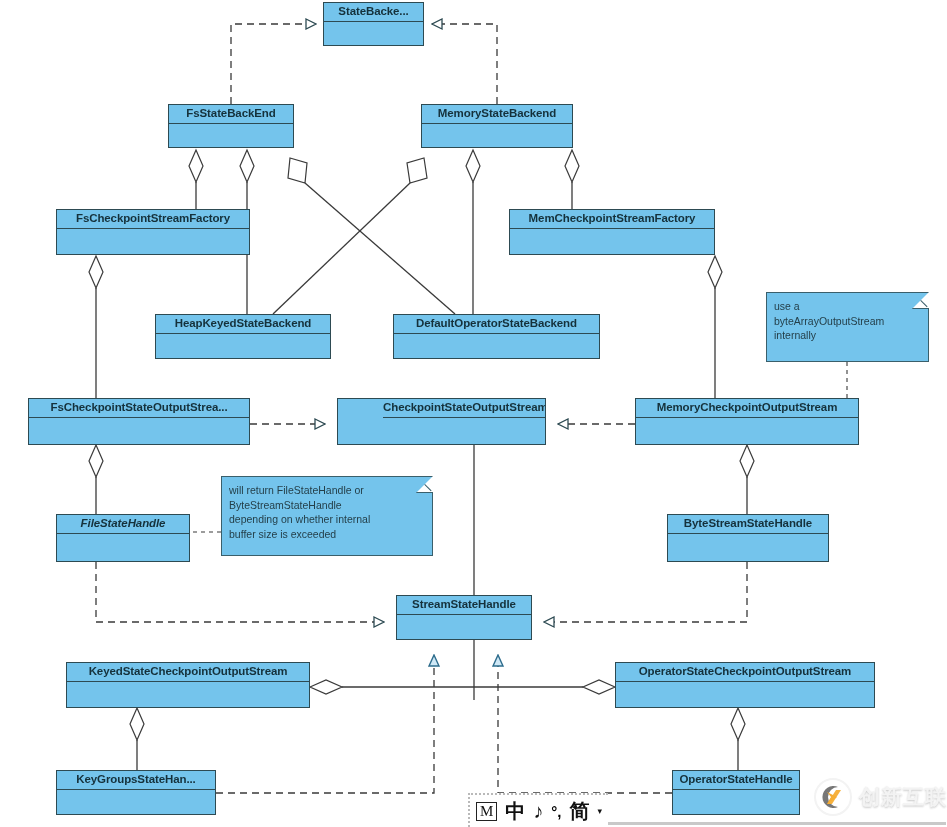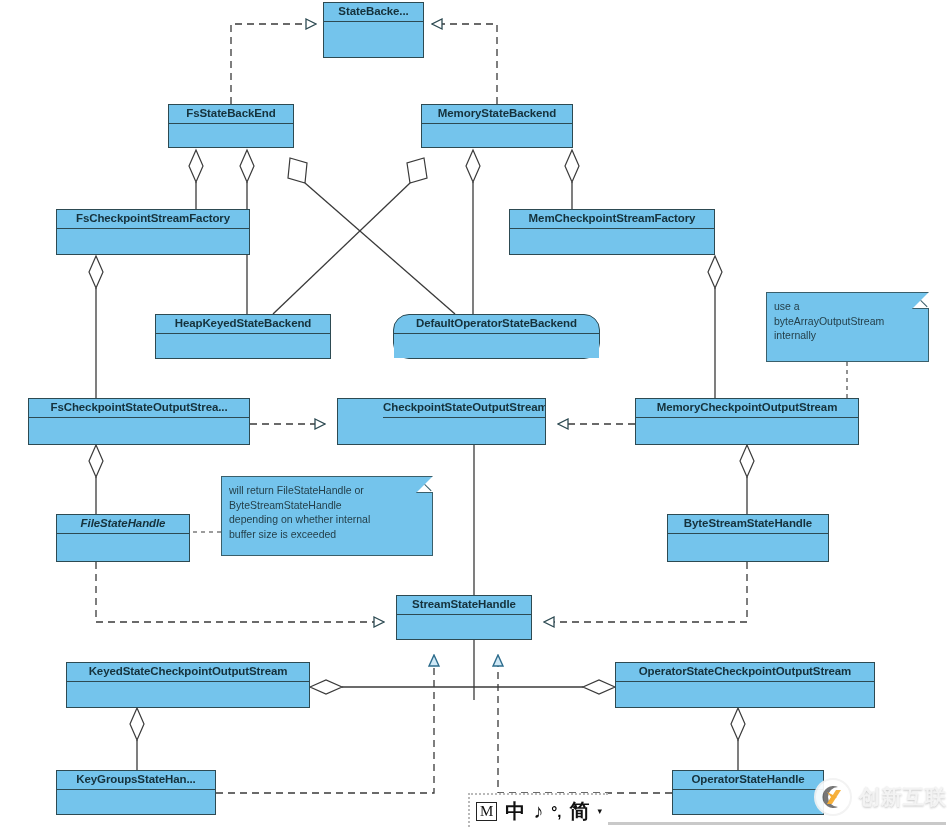--- a/index.html
+++ b/index.html
@@ -233,21 +233,21 @@
 
       <path d="M216,793 L434,793 L434,655" stroke-dasharray="7,5" marker-end="url(#hollowTriBlue)"></path>
 
       <path d="M672,793 L498,793 L498,655" stroke-dasharray="7,5" marker-end="url(#hollowTriBlue)"></path>
 
       <path d="M847,362 L847,398" stroke-dasharray="4,4" stroke-width="1.1"></path>
       <path d="M221,532 L169,532" stroke-dasharray="4,4" stroke-width="1.1"></path>
     </g>
   </svg>
 
-  <div class="uml-class" style="left:323px; top:2px; width:101px; height:56px;">
+  <div class="uml-class" style="left:323px; top:2px; width:101px; height:44px;">
     <div class="uml-title">StateBacke...</div>
     <div class="uml-body"></div>
   </div>
 
   <div class="uml-class" style="left:168px; top:104px; width:126px; height:44px;">
     <div class="uml-title">FsStateBackEnd</div>
     <div class="uml-body"></div>
   </div>
 
   <div class="uml-class" style="left:421px; top:104px; width:152px; height:44px;">
@@ -263,21 +263,21 @@
   <div class="uml-class" style="left:56px; top:209px; width:194px; height:46px;">
     <div class="uml-title">FsCheckpointStreamFactory</div>
     <div class="uml-body"></div>
   </div>
 
   <div class="uml-class" style="left:155px; top:314px; width:176px; height:45px;">
     <div class="uml-title">HeapKeyedStateBackend</div>
     <div class="uml-body"></div>
   </div>
 
-  <div class="uml-class" style="left:393px; top:314px; width:207px; height:45px;border-radius:16px;">
+  <div class="uml-class" style="left:393px; top:314px; width:207px; height:45px;">
     <div class="uml-title">DefaultOperatorStateBackend</div>
     <div class="uml-body"></div>
   </div>
 
   <div class="uml-class" style="left:28px; top:398px; width:222px; height:47px;">
     <div class="uml-title">FsCheckpointStateOutputStrea...</div>
     <div class="uml-body"></div>
   </div>
 
   <div class="uml-class" style="left:337px; top:398px; width:209px; height:47px;padding-left:45px;">
@@ -313,21 +313,21 @@
   <div class="uml-class" style="left:615px; top:662px; width:260px; height:46px;">
     <div class="uml-title">OperatorStateCheckpointOutputStream</div>
     <div class="uml-body"></div>
   </div>
 
   <div class="uml-class" style="left:56px; top:770px; width:160px; height:45px;">
     <div class="uml-title">KeyGroupsStateHan...</div>
     <div class="uml-body"></div>
   </div>
 
-  <div class="uml-class" style="left:672px; top:770px; width:152px; height:45px;">
+  <div class="uml-class" style="left:672px; top:770px; width:128px; height:45px;">
     <div class="uml-title">OperatorStateHandle</div>
     <div class="uml-body"></div>
   </div>
 
   <div class="uml-note" style="left:766px; top:292px; width:163px; height:70px;">
     <span class="fold"></span>
     <span class="note-line">use a</span>
     <span class="note-line">byteArrayOutputStream</span>
     <span class="note-line">internally</span>
   </div>

